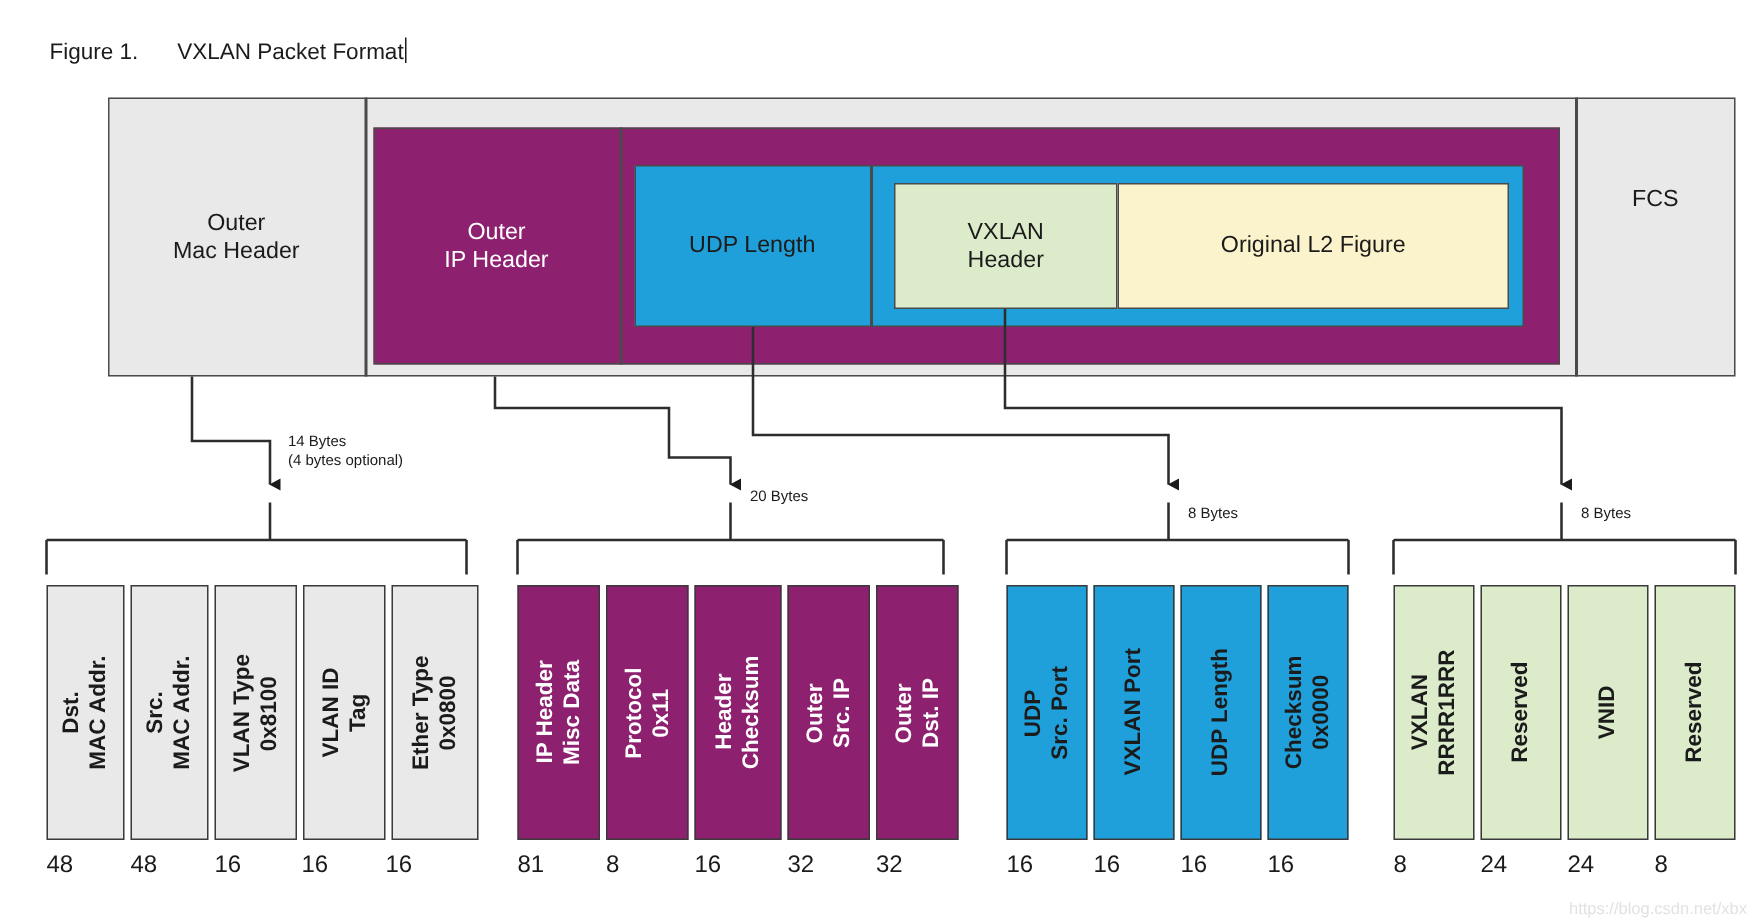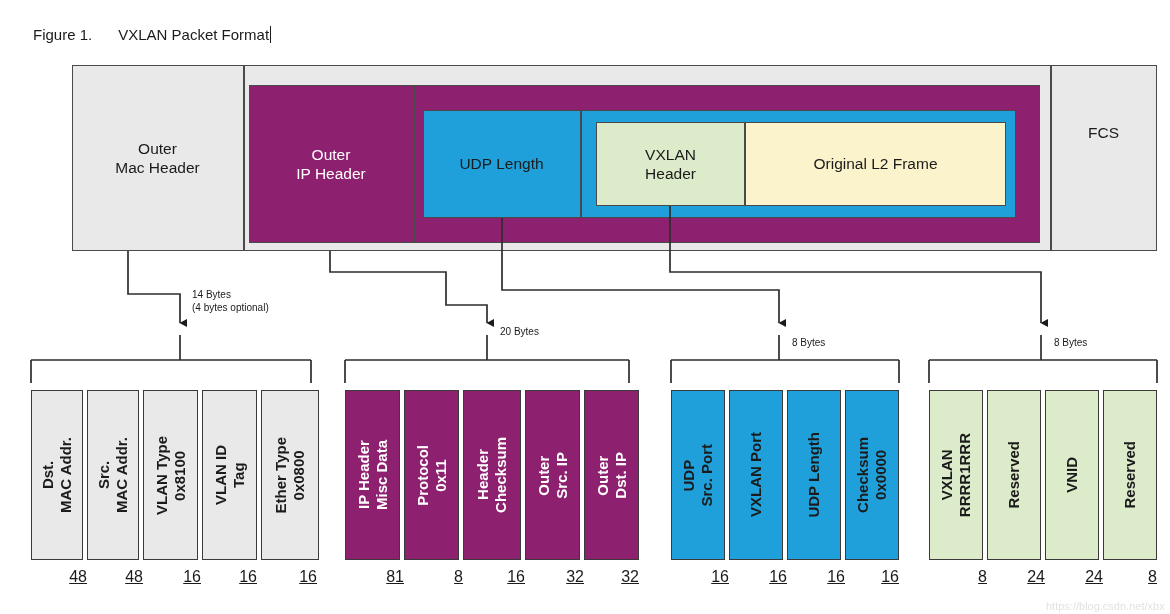--- a/index.html
+++ b/index.html
@@ -123,22 +123,21 @@
   }
   .dcell.fill-purple span { color: #ffffff; }
 
   .bits-row {
     position: absolute;
     top: 178px;
     display: flex;
   }
   .bit {
     font-size: 16px;
-    text-align: right;
-    text-decoration: underline;
+    text-align: left;
   }
 
   
   #watermark {
     position: absolute;
     left: 1046px;
     top: 600px;
     font-size: 11px;
     color: #e2e2e2;
     white-space: nowrap;
@@ -180,21 +179,21 @@
 <div class="pbox" style="left:423px; top:110px; width:157px; height:108px; border:none;">
   <span class="lbl">UDP Length</span>
 </div>
 
 <div class="pbox fill-green" style="left:596px; top:122px; width:149px; height:84px;">
   <span class="lbl">VXLAN
 Header</span>
 </div>
 
 <div class="pbox fill-cream" style="left:745px; top:122px; width:261px; height:84px;">
-  <span class="lbl">Original L2 Frame</span>
+  <span class="lbl">Original L2 Figure</span>
 </div>
 
 <div class="pbox" style="left:1050px; top:65px; width:107px; height:136px; border:none;">
   <span class="lbl">FCS</span>
 </div>
 
 <svg id="connectors" viewBox="0 0 1170 614" xmlns="http://www.w3.org/2000/svg">
   <defs>
     <marker id="arrow" markerWidth="9" markerHeight="9" refX="4.5" refY="7.5" orient="auto" markerUnits="userSpaceOnUse">
       <path d="M0.5,0.5 L4.5,8 L8.5,0.5 Z" fill="#1b1b1b"></path>

